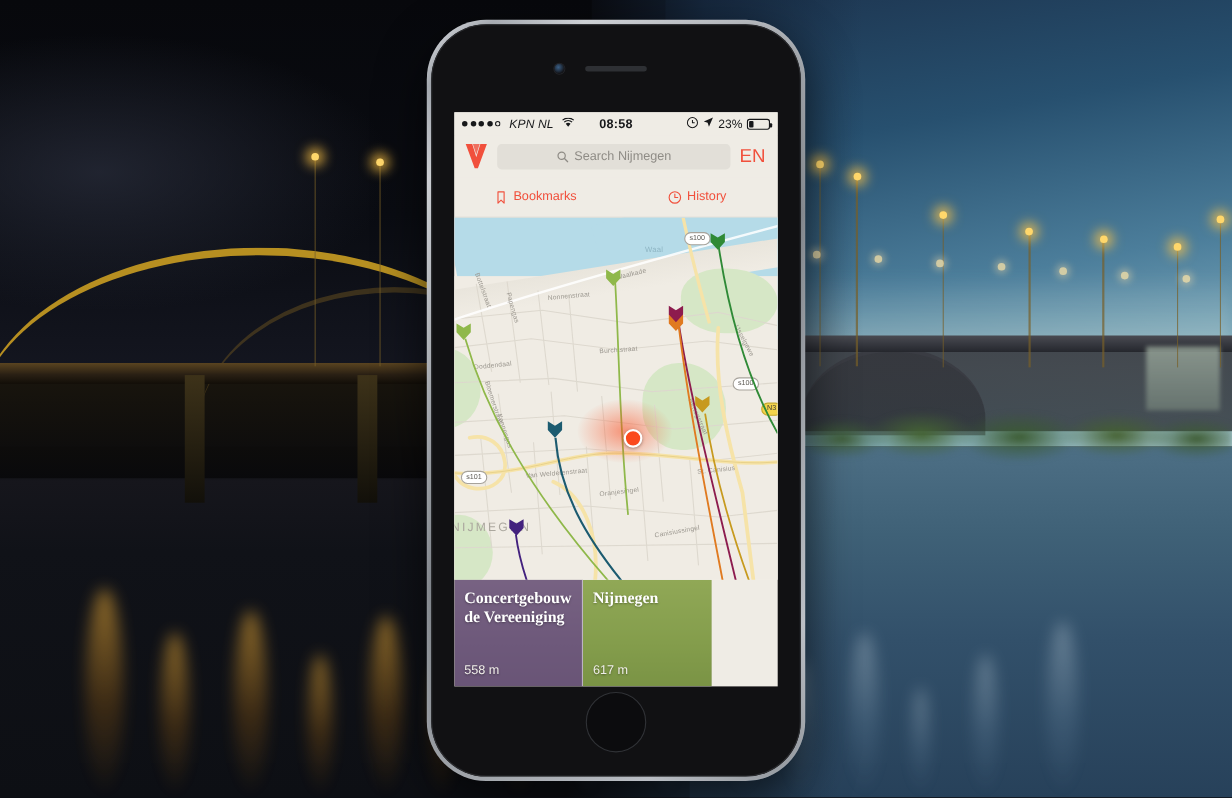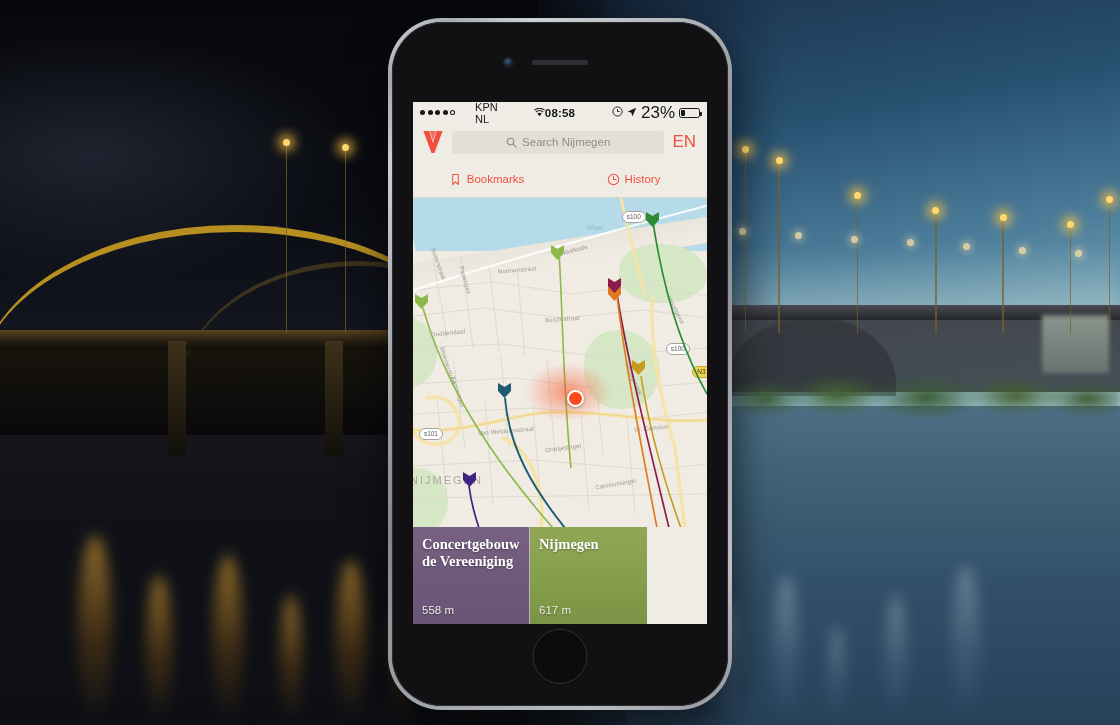--- a/index.html
+++ b/index.html
@@ -161,28 +161,28 @@
 
   
   #statusbar{
     height:21px; flex:none;
     background:#efece5;
     display:flex; align-items:center;
     padding:0 7px;
     font-size:11px; color:#17181a;
     font-family:"Liberation Sans", sans-serif;
   }
-  .sb-left{ display:flex; align-items:center; gap:20px; flex:1; }
+  .sb-left{ display:flex; align-items:center; gap:8px; flex:1;font-style:italic; }
   .sb-dots{ display:flex; gap:2.5px; align-items:center; }
   .sb-dots i{ width:5px; height:5px; border-radius:50%; background:#17181a; display:block; }
   .sb-dots i.hollow{ background:transparent; box-shadow:0 0 0 1px #17181a inset; }
   .sb-carrier{ font-size:11px; letter-spacing:.1px; }
   .sb-center{ flex:none; font-weight:bold; font-size:11.5px; letter-spacing:.2px; }
   .sb-right{ flex:1; display:flex; align-items:center; justify-content:flex-end; gap:4px; }
-  .sb-pct{ font-size:17px; }
+  .sb-pct{ font-size:11px; }
   .battery{
     width:21px; height:10px; border:1px solid #17181a; border-radius:2.5px;
     position:relative; display:flex; align-items:center; padding:1px;
   }
   .battery::after{
     content:""; position:absolute; right:-3px; top:3px;
     width:2px; height:4px; background:#17181a; border-radius:0 1px 1px 0;
   }
   .battery .fill{ height:100%; background:#17181a; border-radius:1px; }
 

